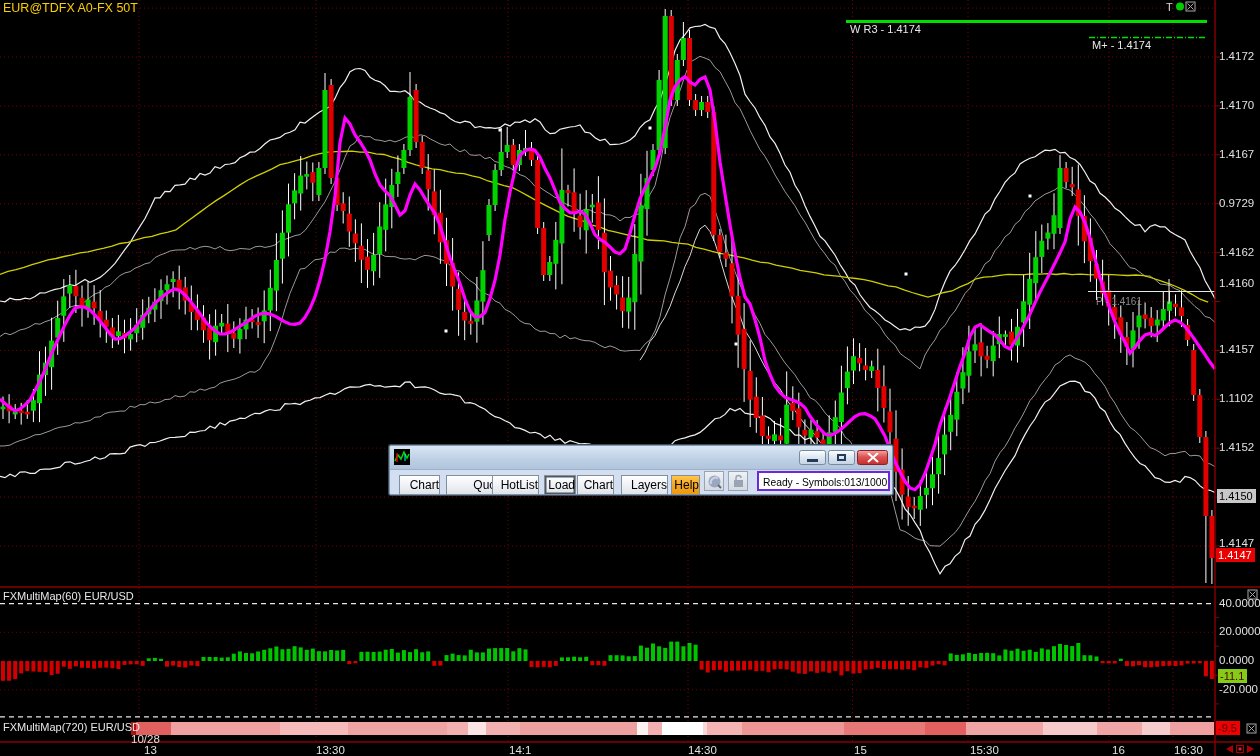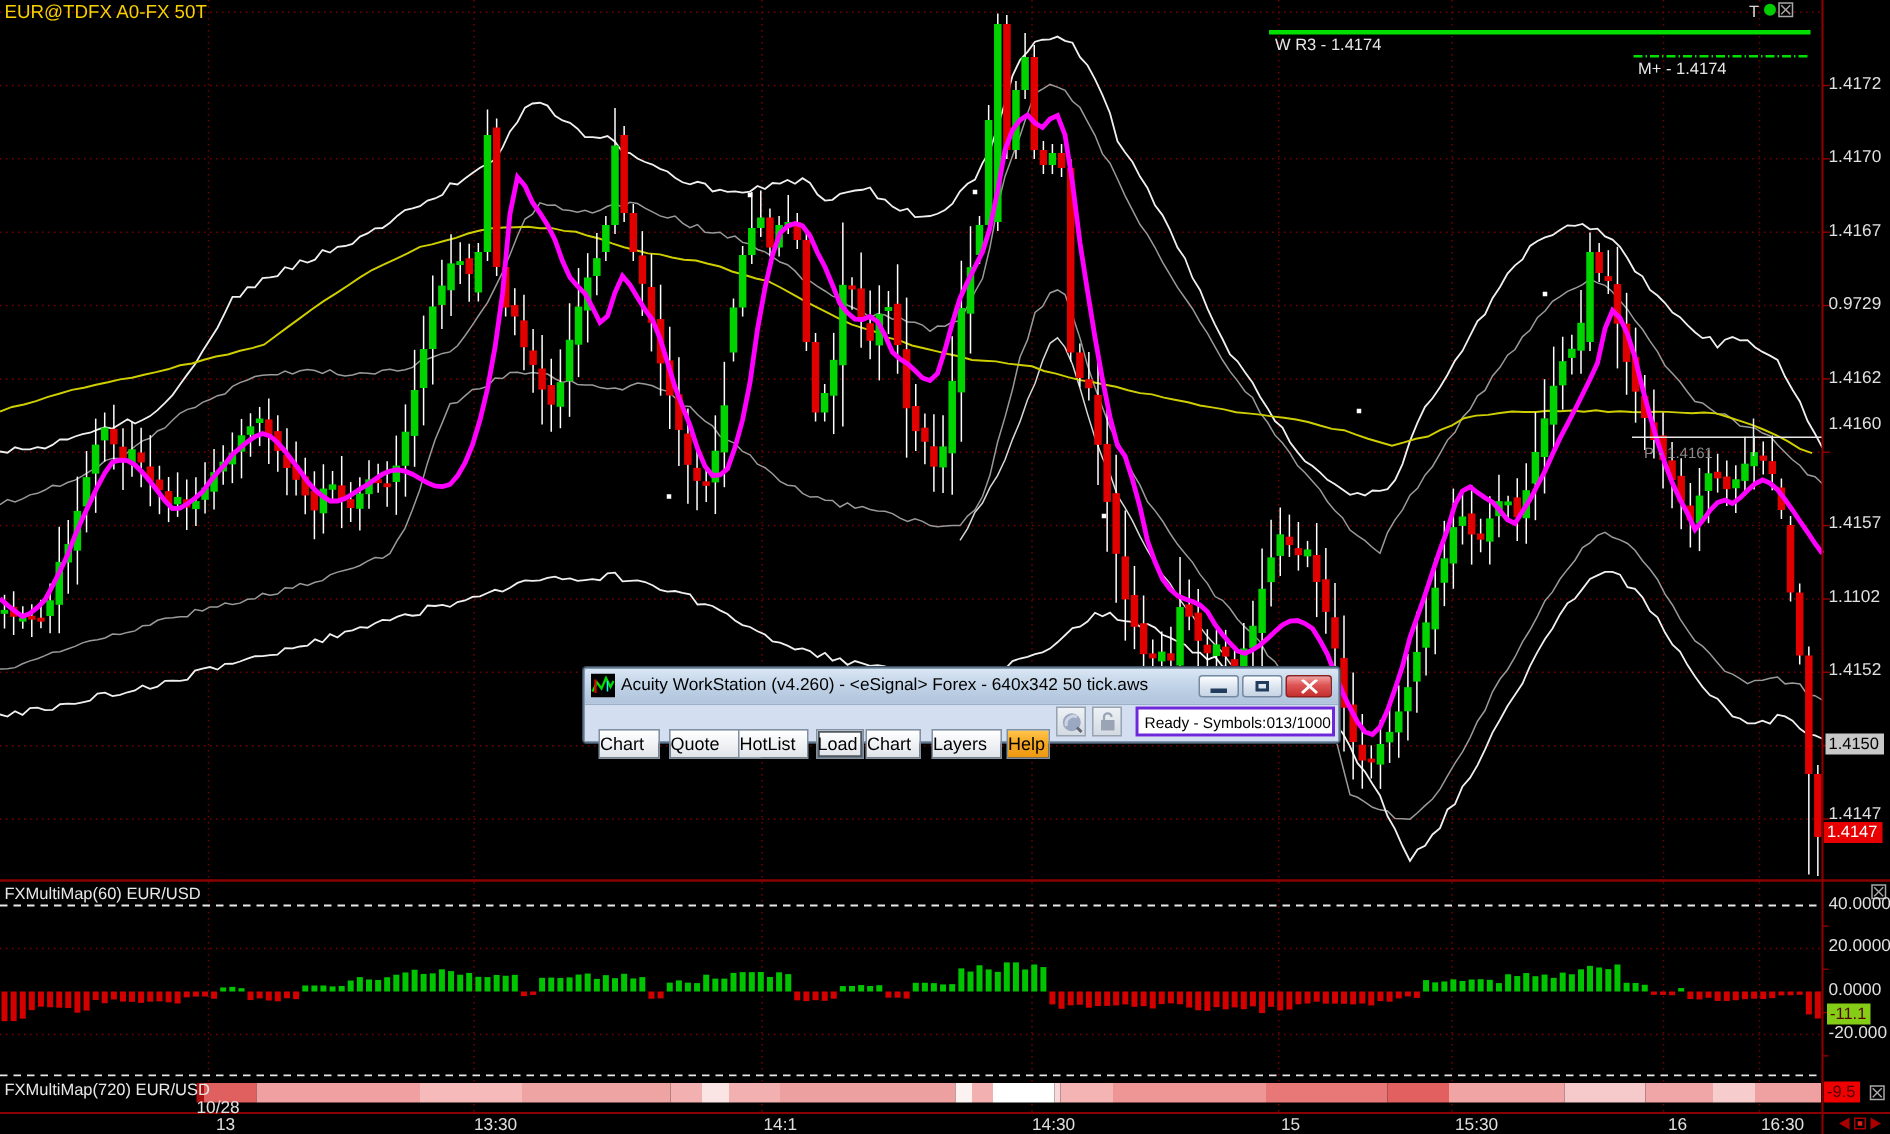--- a/index.html
+++ b/index.html
@@ -8,21 +8,21 @@
 #chrttitle{position:absolute;left:3px;top:1px;color:#f7d000;font-size:12.5px}
 .hdr{position:absolute;left:3px;color:#e8e8e8;font-size:11px}
 #win{position:absolute;left:389px;top:445px;width:504px;height:50px;background:#d3dff0;border:1px solid #8399b1;border-radius:2px;box-shadow:0 0 0 1px #3c4c5c}
 #titlebar{position:relative;height:24px;background:linear-gradient(#d9e6f4,#bccfe4 60%,#b0c4dc);display:flex;border-bottom:1px solid #9cb0c8;border-radius:2px 2px 0 0}
 #titletext{font-size:11.5px;color:#000;line-height:23px;white-space:nowrap}
 .wbtn{position:absolute;top:4px;width:27px;height:15px;background:linear-gradient(#fdfeff,#e0e8f2 45%,#c6d4e4);border:1px solid #768ba1;border-radius:2.5px;display:inline-flex;align-items:center;justify-content:center}
 .wbtn.close{width:31px;background:linear-gradient(#f0a0a0,#dd5454 45%,#c63030);border-color:#8e2020}
 .mingl{width:11px;height:3px;background:#223c5c;margin-top:6px}
 .maxgl{width:9px;height:7px;border:2px solid #223c5c}
 #toolrow{position:relative;height:24px;background:#d3dff0}
-.tbtn{position:absolute;top:16px;height:20px;background:linear-gradient(#ffffff,#f0f2f5 50%,#dfe3e8);border:1px solid #8090a0;font-size:12px;color:#000;text-align:left;line-height:19px}
+.tbtn{position:absolute;top:5px;height:20px;background:linear-gradient(#ffffff,#f0f2f5 50%,#dfe3e8);border:1px solid #8090a0;font-size:12px;color:#000;text-align:right;line-height:19px}
 .tbtn.load{box-shadow:0 0 0 1.5px #505860 inset}
 .tbtn.help{background:linear-gradient(#ffc54a,#f5a623 50%,#ee9a10)}
 .ibtn{position:absolute;top:1px;width:20px;height:20px;background:linear-gradient(#eef2f6,#d4dae2);border:1px solid #98a4b0;display:inline-flex;align-items:center;justify-content:center}
 #statusbox{position:absolute;left:367px;top:1px;width:133px;height:20px;background:#fff;border:2px solid #6d28d9;font-size:10.3px;color:#000;line-height:19px;padding-left:4px;white-space:nowrap;overflow:hidden}
 </style></head>
 <body>
 <svg width="1260" height="756" viewBox="0 0 1260 756" style="position:absolute;top:0;left:0">
 <rect x="0" y="0" width="1260" height="756" fill="#000000"></rect>
 <g stroke="#760000" stroke-width="1" stroke-dasharray="1 3">
 <line x1="139" y1="0" x2="139" y2="742"></line>
@@ -774,21 +774,20 @@
 <div class="plab" style="left:131px;top:733px">10/28</div>
 
 <div id="win">
  <div id="titlebar">
   <svg width="16" height="16" style="margin:3px 4px 0 4px;flex:none">
         <rect width="16" height="16" fill="#000"></rect>
    <polyline points="1,12 4,6 7,10 10,3 13,9 15,5" stroke="#00dd00" stroke-width="1.5" fill="none"></polyline>
    <line x1="3" y1="4" x2="3" y2="13" stroke="#e00000" stroke-width="1.5"></line>
    <line x1="11" y1="5" x2="11" y2="12" stroke="#00ffff" stroke-width="1"></line>
   </svg>
-  <span id="titletext">Acuity WorkStation (v4.260) - &lt;eSignal&gt; Forex - 640x342 50 tick.aws</span>
   <span class="wbtn" style="right:66px">
         <span class="mingl"></span>
       </span>
   <span class="wbtn" style="right:37px">
         <span class="maxgl"></span>
       </span>
   <span class="wbtn close" style="right:4px">
         <svg width="12" height="10">
           <line x1="1" y1="0" x2="11" y2="9" stroke="#fff" stroke-width="2"></line>
           <line x1="11" y1="0" x2="1" y2="9" stroke="#fff" stroke-width="2"></line>

